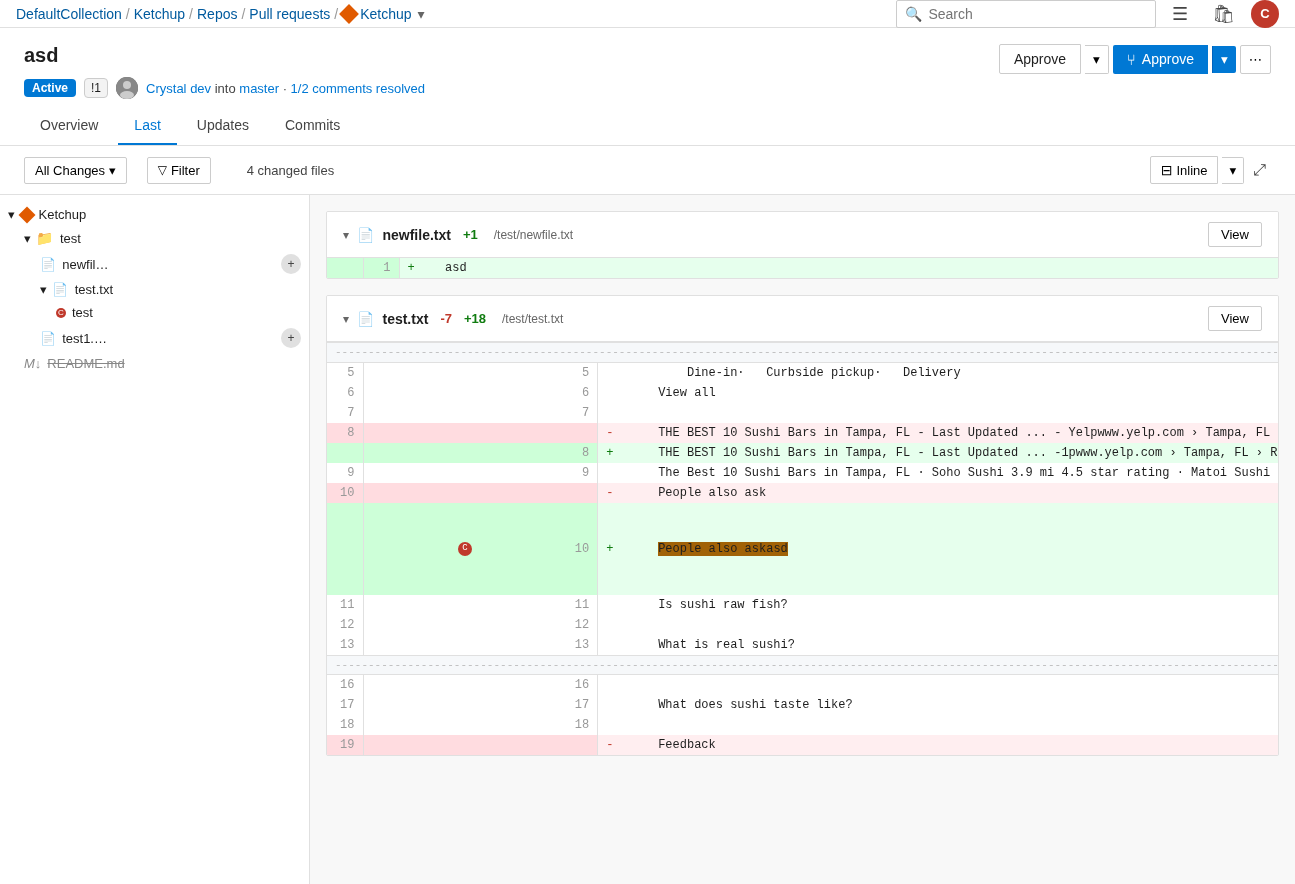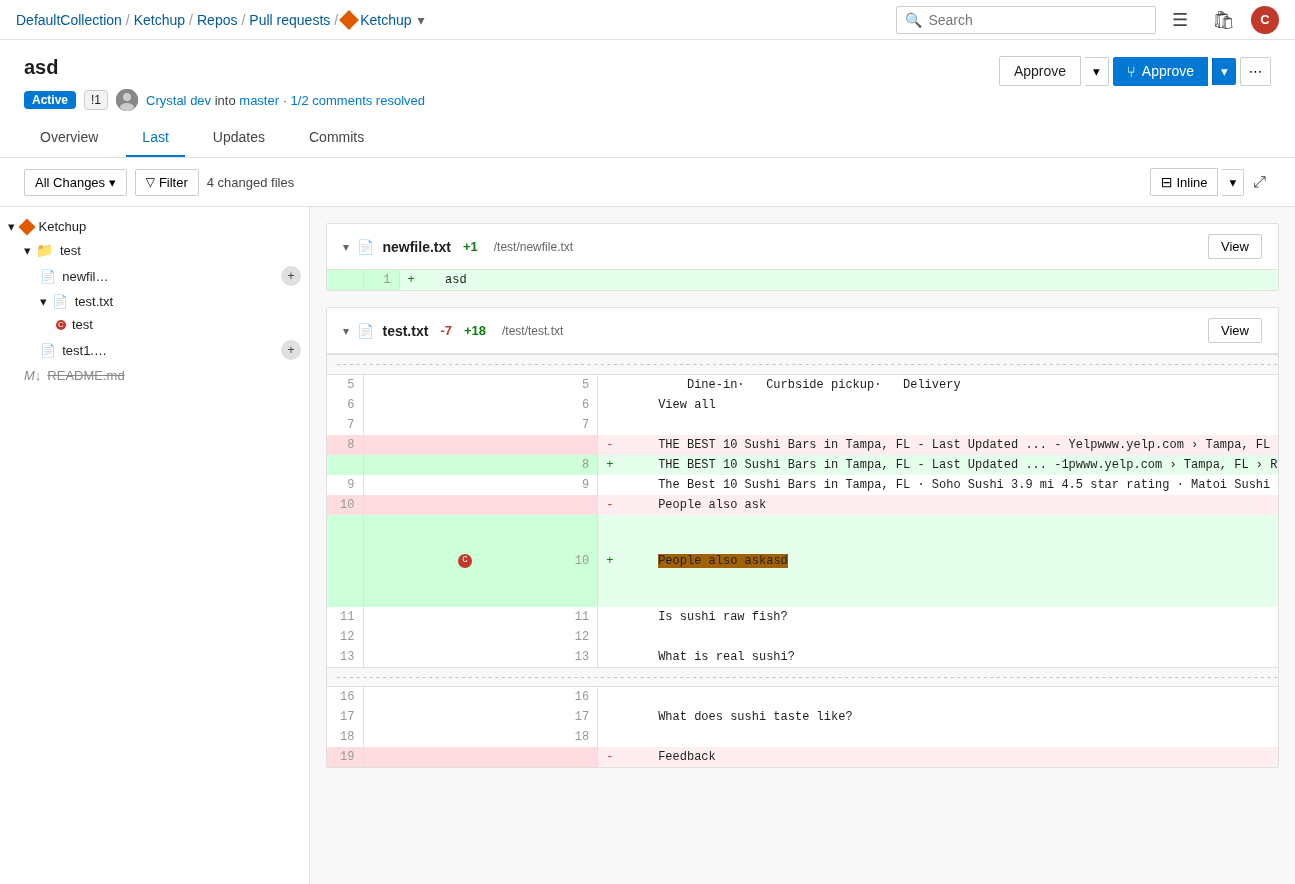--- a/index.html
+++ b/index.html
@@ -1,20 +1,20 @@
 <!DOCTYPE html>
 <html><head>
   <meta charset="utf-8">
   <style>
     * { box-sizing: border-box; margin: 0; padding: 0; }
     body { font-family: -apple-system, BlinkMacSystemFont, 'Segoe UI', sans-serif; font-size: 14px; color: #1e1e1e; background: #fff; }
     
     
     .topnav {
-      display: flex; align-items: center; height: 40px;
+      display: flex; align-items: center; height: 28px;
       background: #fff; border-bottom: 1px solid #e0e0e0;
       padding: 0 16px; gap: 0;
     }
     .topnav-breadcrumb { display: flex; align-items: center; gap: 4px; color: #005a9e; font-size: 14px; }
     .topnav-breadcrumb a { color: #005a9e; text-decoration: none; }
     .topnav-sep { color: #999; }
     .topnav-current { display: flex; align-items: center; gap: 4px; }
     .ketchup-diamond { width: 14px; height: 14px; background: #e05a00; transform: rotate(45deg); display: inline-block; flex-shrink: 0; }
     .topnav-right { margin-left: auto; display: flex; align-items: center; gap: 8px; }
     .search-box {
@@ -62,47 +62,47 @@
       font-size: 14px; display: flex; align-items: center; gap: 6px;
     }
     .btn-complete-chevron {
       background: #0078d4; color: #fff; border: none; border-left: 1px solid #0063be;
       border-radius: 0 2px 2px 0; padding: 6px 8px; cursor: pointer;
     }
     .btn-more { background: none; border: 1px solid #ccc; border-radius: 2px; padding: 6px 8px; cursor: pointer; }
 
     
     .tabs-bar {
-      display: flex; gap: 12px; padding: 0 24px;
+      display: flex; gap: 4px; padding: 0 24px;
       border-bottom: 1px solid #e0e0e0; margin-top: 8px;
     }
     .tab {
       padding: 10px 16px; cursor: pointer; color: #444; font-size: 14px;
       border-bottom: 2px solid transparent; text-decoration: none;
       display: block;
     }
     .tab.active { color: #0078d4; border-bottom: 2px solid #0078d4; font-weight: 500; }
 
     
     .diff-toolbar {
-      display: flex; align-items: center; gap: 8px;
+      display: flex; align-items: center; gap: 20px;
       padding: 10px 24px; border-bottom: 1px solid #e0e0e0;
       background: #fff;
     }
     .btn-all-changes {
       display: flex; align-items: center; gap: 4px;
       border: 1px solid #ccc; border-radius: 2px; background: #fff;
       padding: 5px 10px; cursor: pointer; font-size: 13px;
     }
     .btn-filter {
       display: flex; align-items: center; gap: 4px;
       border: 1px solid #ccc; border-radius: 2px; background: #fff;
       padding: 5px 10px; cursor: pointer; font-size: 13px;
     }
-    .changed-files-count { color: #444; font-size: 13px; margin-left: 0; }
+    .changed-files-count { color: #444; font-size: 13px; margin-left: 16px; }
     .toolbar-right { margin-left: auto; display: flex; align-items: center; gap: 4px; }
     .btn-inline {
       display: flex; align-items: center; gap: 4px;
       border: 1px solid #ccc; border-radius: 2px 0 0 2px; background: #fff;
       padding: 5px 10px; cursor: pointer; font-size: 13px;
     }
     .btn-inline-chevron {
       border: 1px solid #ccc; border-left: none; border-radius: 0 2px 2px 0;
       background: #fff; padding: 5px 7px; cursor: pointer;
     }

